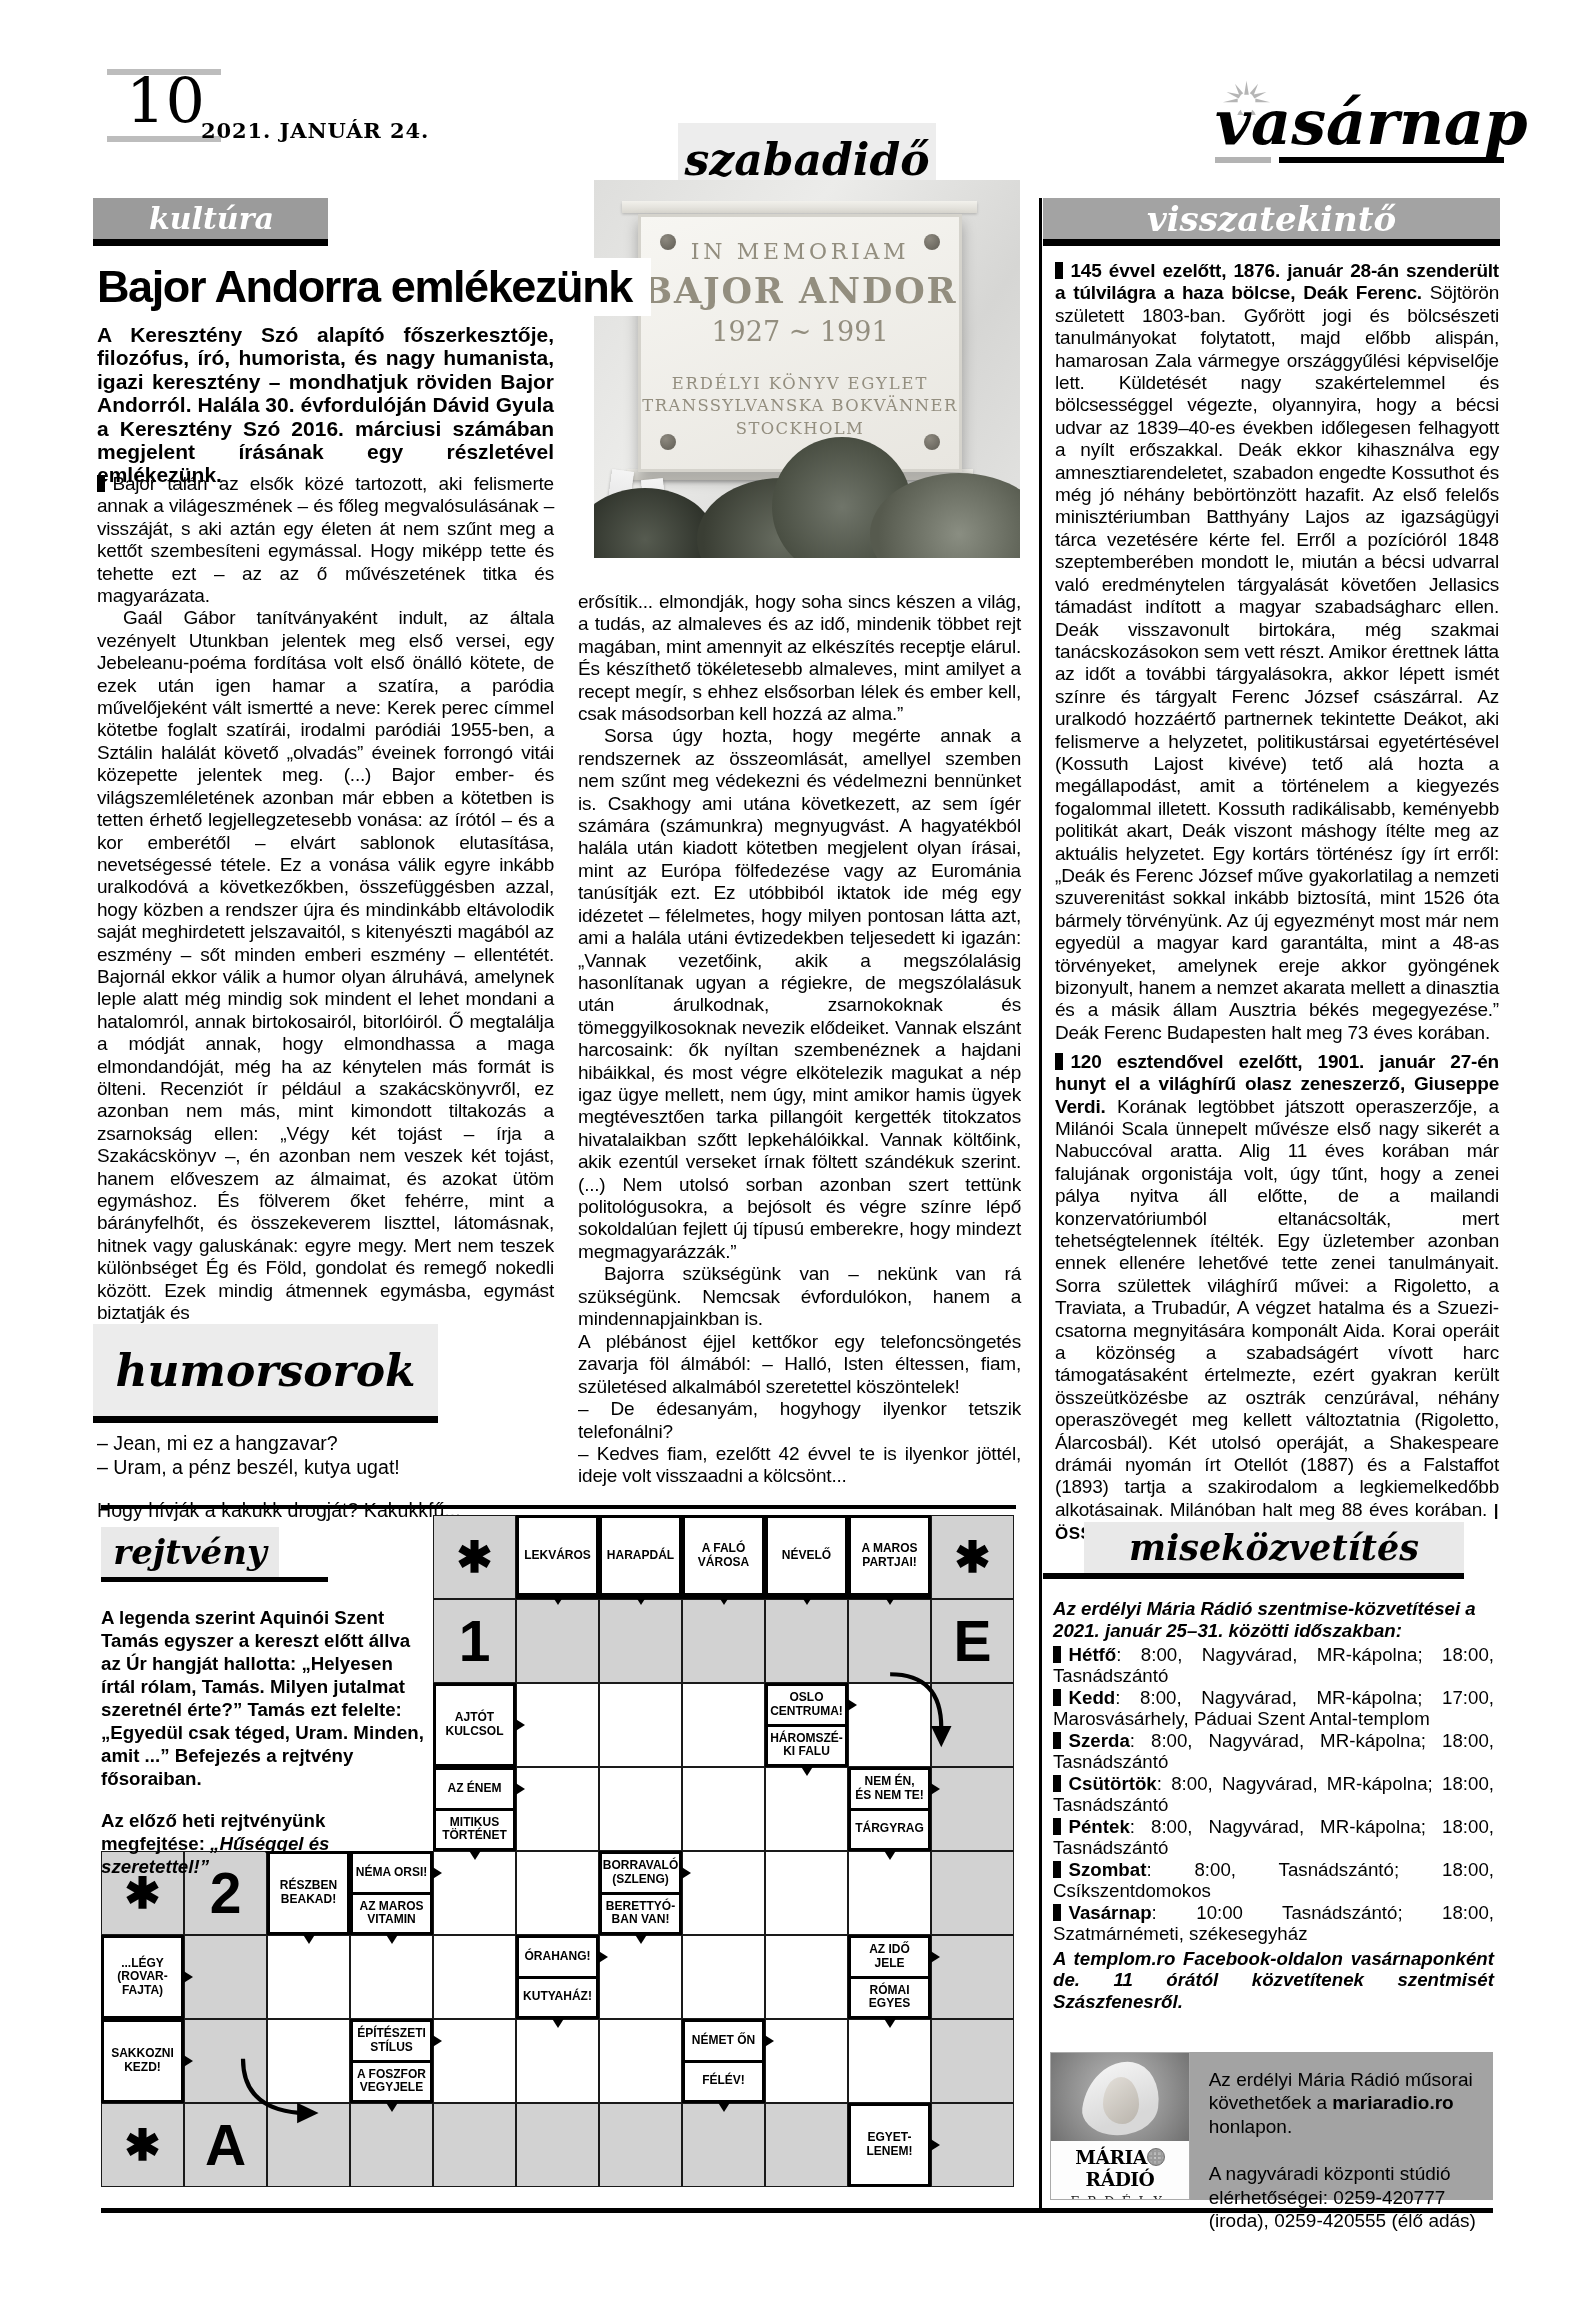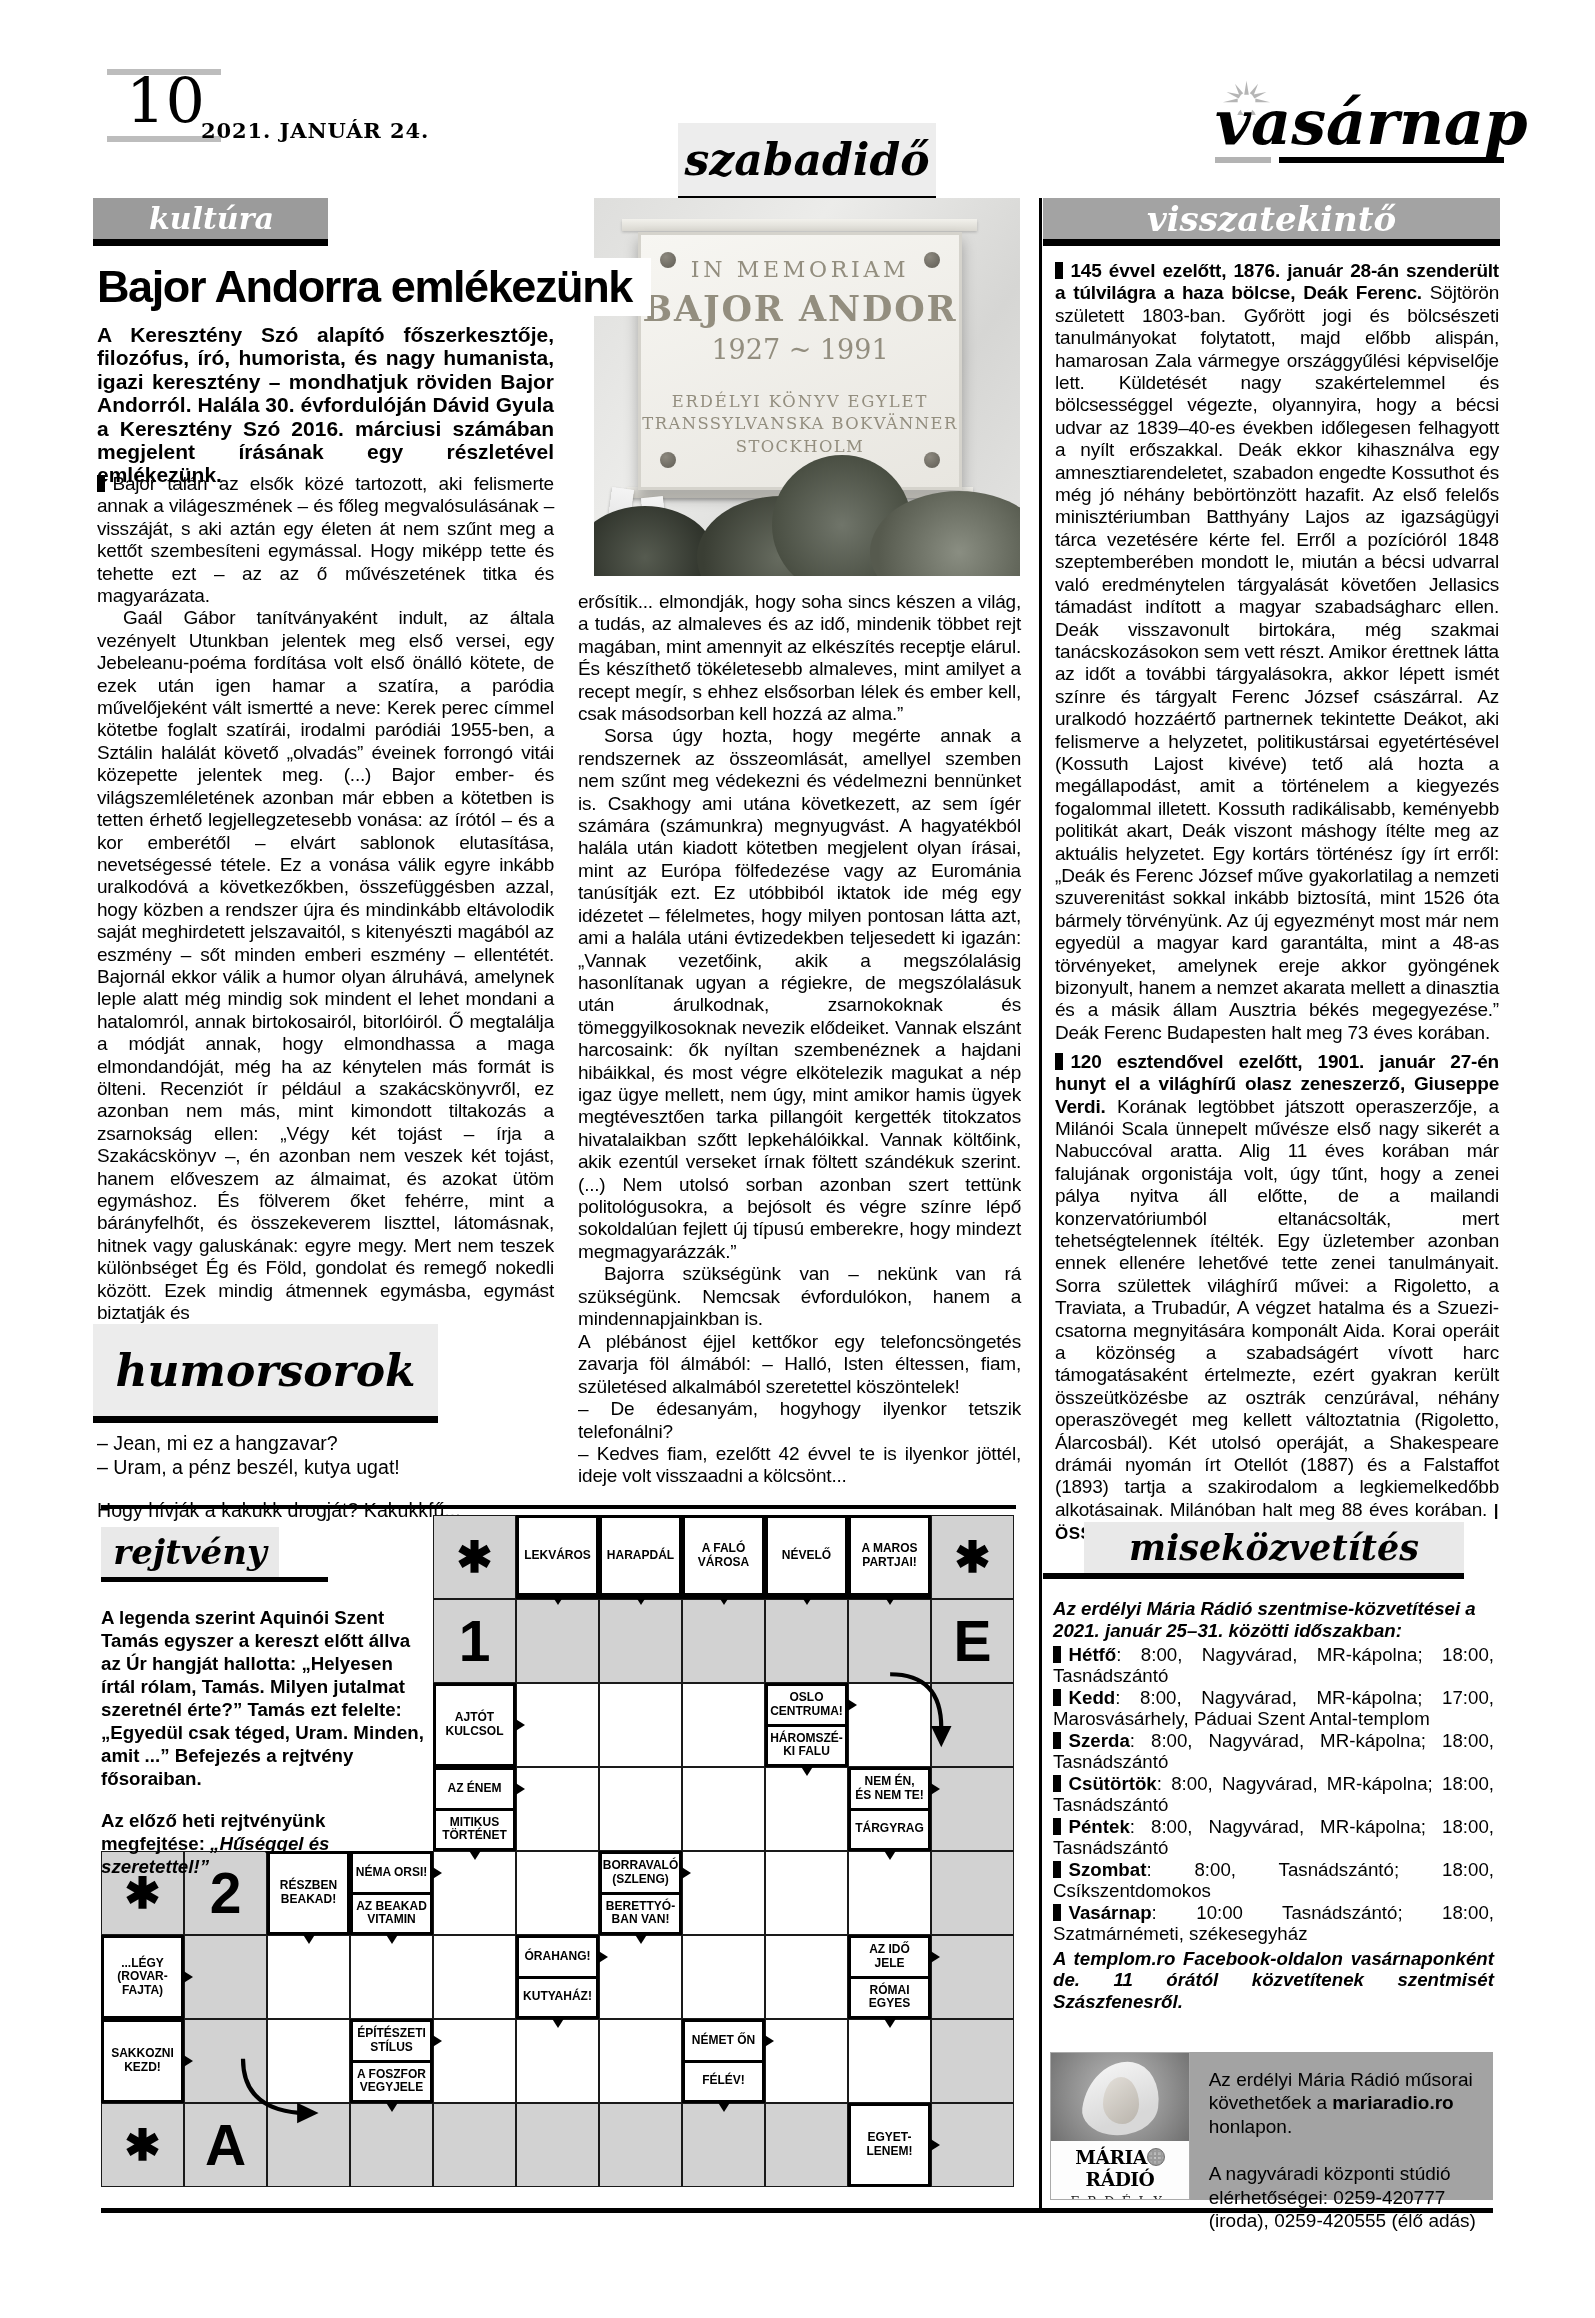--- a/index.html
+++ b/index.html
@@ -52,21 +52,21 @@
   .col1{left:97px;top:473px;width:457px;}
   .col2{left:578px;top:591px;width:443px;}
   .col3{left:1055px;top:260px;width:444px;}
   .col3 .blead{font-weight:bold;}
   .col3 p+p{margin-top:6.5px;text-indent:0;}
   .credit{font-weight:bold;font-size:17px;letter-spacing:0.5px;}
   .bull{display:inline-block;width:8px;height:17px;background:#000;margin-right:7.5px;
         vertical-align:-2.3px;}
 
   
-  .photo{left:594px;top:198px;width:426px;height:378px;overflow:hidden;
+  .photo{left:594px;top:180px;width:426px;height:378px;overflow:hidden;
         background:linear-gradient(125deg,#dededc 0%,#ececea 35%,#d6d6d4 70%,#e4e4e2 100%);}
   .plaque{position:absolute;left:44px;top:34px;width:318px;height:252px;
         background:linear-gradient(160deg,#f7f6f2,#e8e6e0);border:3.7px solid #d5d3cc;
         box-shadow:0 7.5px 13px rgba(0,0,0,.28);text-align:center;
         font-family:"DejaVu Serif",serif;color:#938e7f;}
   .plaque-cap{position:absolute;left:28px;top:20.6px;width:355px;height:12px;
         background:linear-gradient(#f2f1ec,#d9d7d0);box-shadow:0 1.9px 2.8px rgba(0,0,0,.2);}
   .plaque-base{position:absolute;left:33px;top:289px;width:346px;height:11.2px;
         background:linear-gradient(#efeee9,#cfcdc6);box-shadow:0 2.3px 3.7px rgba(0,0,0,.25);}
   .pin{position:absolute;width:16px;height:16px;border-radius:50%;
@@ -325,21 +325,21 @@
       </div>
       <div class="xc g"></div>
       <div class="xc s">✱</div>
       <div class="xc b">2</div>
       <div class="xc c">
         <div class="xp"><span>RÉSZBEN
 BEAKAD!</span><i class="arr-d"></i></div>
       </div>
       <div class="xc c">
         <div class="xp"><span>NÉMA ORSI!</span><i class="arr-r"></i></div>
-        <div class="xp"><span>AZ BEAKAD
+        <div class="xp"><span>AZ MAROS
 VITAMIN</span><i class="arr-d"></i></div>
       </div>
       <div class="xc w"></div>
       <div class="xc w"></div>
       <div class="xc c">
         <div class="xp"><span>BORRAVALÓ
 (SZLENG)</span><i class="arr-r"></i></div>
         <div class="xp"><span>BERETTYÓ-
 BAN VAN!</span><i class="arr-d"></i></div>
       </div>

